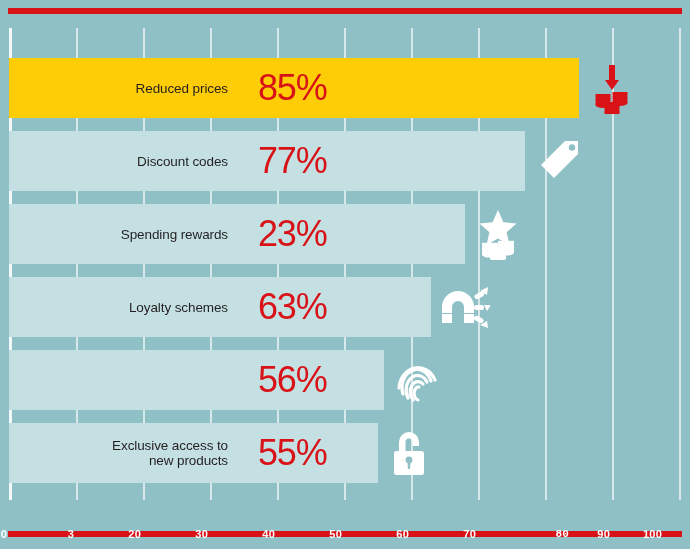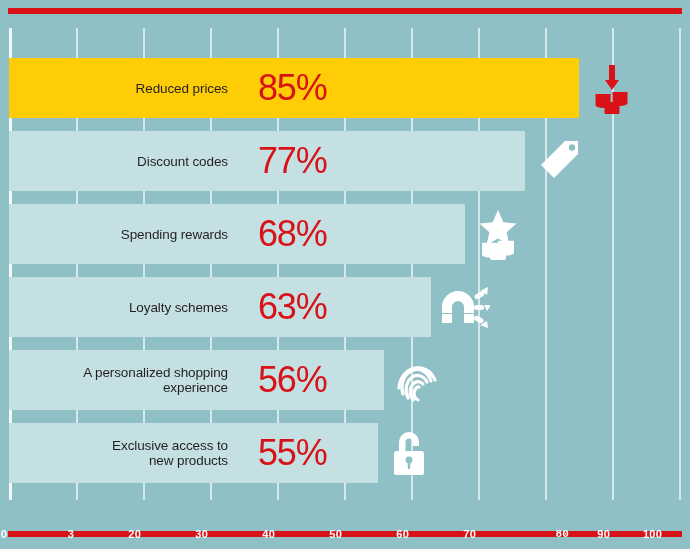--- a/index.html
+++ b/index.html
@@ -195,21 +195,21 @@
             </svg>
           </div>
         </div>
         <div class="bar-row" style="top: 176px; width: 680px;">
           <div class="bar" style="width: 455.6px;"></div>
           <div class="bar-label">
             <div>
               <div>Spending rewards</div>
             </div>
           </div>
-          <div class="bar-value">68%</div>
+          <div class="bar-value">23%</div>
           <div class="bar-icon" style="left: 460.6px; width: 56px;">
             <svg width="52" height="52" viewBox="0 0 52 52">
               <g fill="#ffffff">
                 <path d="M26 2 L31.4 14.2 L44.5 15.5 L34.6 24.2 L37.5 37 L26 30.4 L14.5 37 L17.4 24.2 L7.5 15.5 L20.6 14.2 Z"></path>
                 <ellipse cx="18" cy="46.4" rx="8" ry="3.2"></ellipse>
                 <rect x="10" y="43.199999999999996" width="16" height="3.2"></rect>
                 <ellipse cx="18" cy="42.2" rx="8" ry="3.2"></ellipse>
                 <rect x="10" y="39" width="16" height="3.2"></rect>
                 <ellipse cx="18" cy="38" rx="8" ry="3.2"></ellipse>
                 <rect x="10" y="34.8" width="16" height="3.2"></rect>
@@ -246,26 +246,20 @@
                 <path d="M46 24 L53 24 L49 30 Z"></path>
                 <rect x="36" y="24" width="10" height="5" rx="2.5"></rect>
                 <path d="M49 40 L50 47 L42 44 Z"></path>
                 <rect x="36" y="36" width="10" height="5" rx="2.5" transform="rotate(28 41 38)"></rect>
               </g>
             </svg>
           </div>
         </div>
         <div class="bar-row" style="top: 322px; width: 680px;">
           <div class="bar" style="width: 375.2px;"></div>
-          <div class="bar-label">
-            <div>
-              <div>A personalized shopping</div>
-              <div>experience</div>
-            </div>
-          </div>
           <div class="bar-value">56%</div>
           <div class="bar-icon" style="left: 380.2px; width: 56px;">
             <svg width="52" height="52" viewBox="0 0 52 52">
               <g fill="#ffffff">
                 <path d="M8 34 A19 22 0 0 1 44 26" fill="none" stroke="#ffffff" stroke-width="3.2" stroke-linecap="round"></path>
                 <path d="M12 40 A15 18 0 0 1 40 27" fill="none" stroke="#ffffff" stroke-width="3.2" stroke-linecap="round"></path>
                 <path d="M17 44 A11 14 0 0 1 36 28" fill="none" stroke="#ffffff" stroke-width="3.2" stroke-linecap="round"></path>
                 <path d="M22 46 A7.5 10 0 0 1 32 30" fill="none" stroke="#ffffff" stroke-width="3.2" stroke-linecap="round"></path>
                 <path d="M27 46 A4 6 0 0 1 28 33" fill="none" stroke="#ffffff" stroke-width="3.2" stroke-linecap="round"></path>
               </g>

